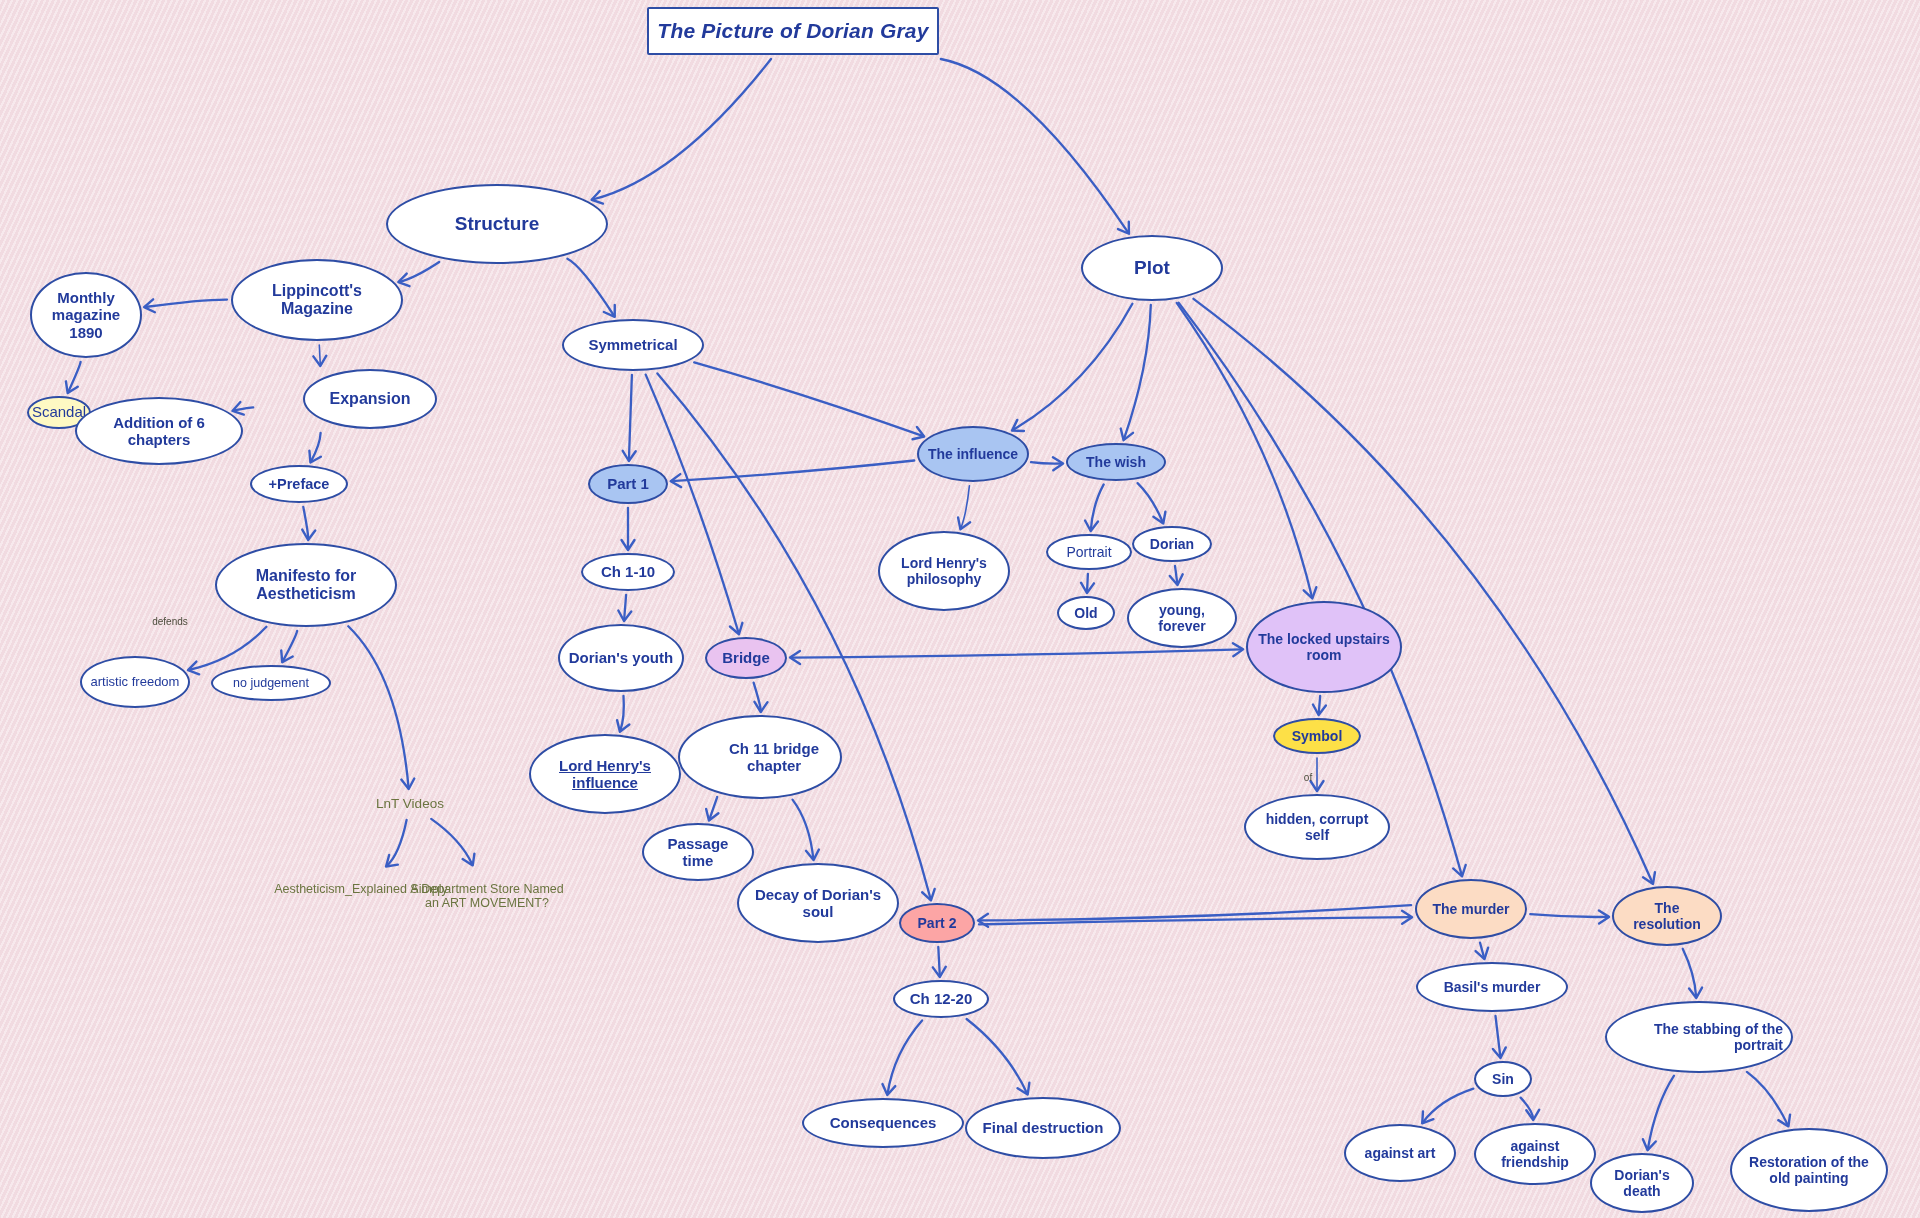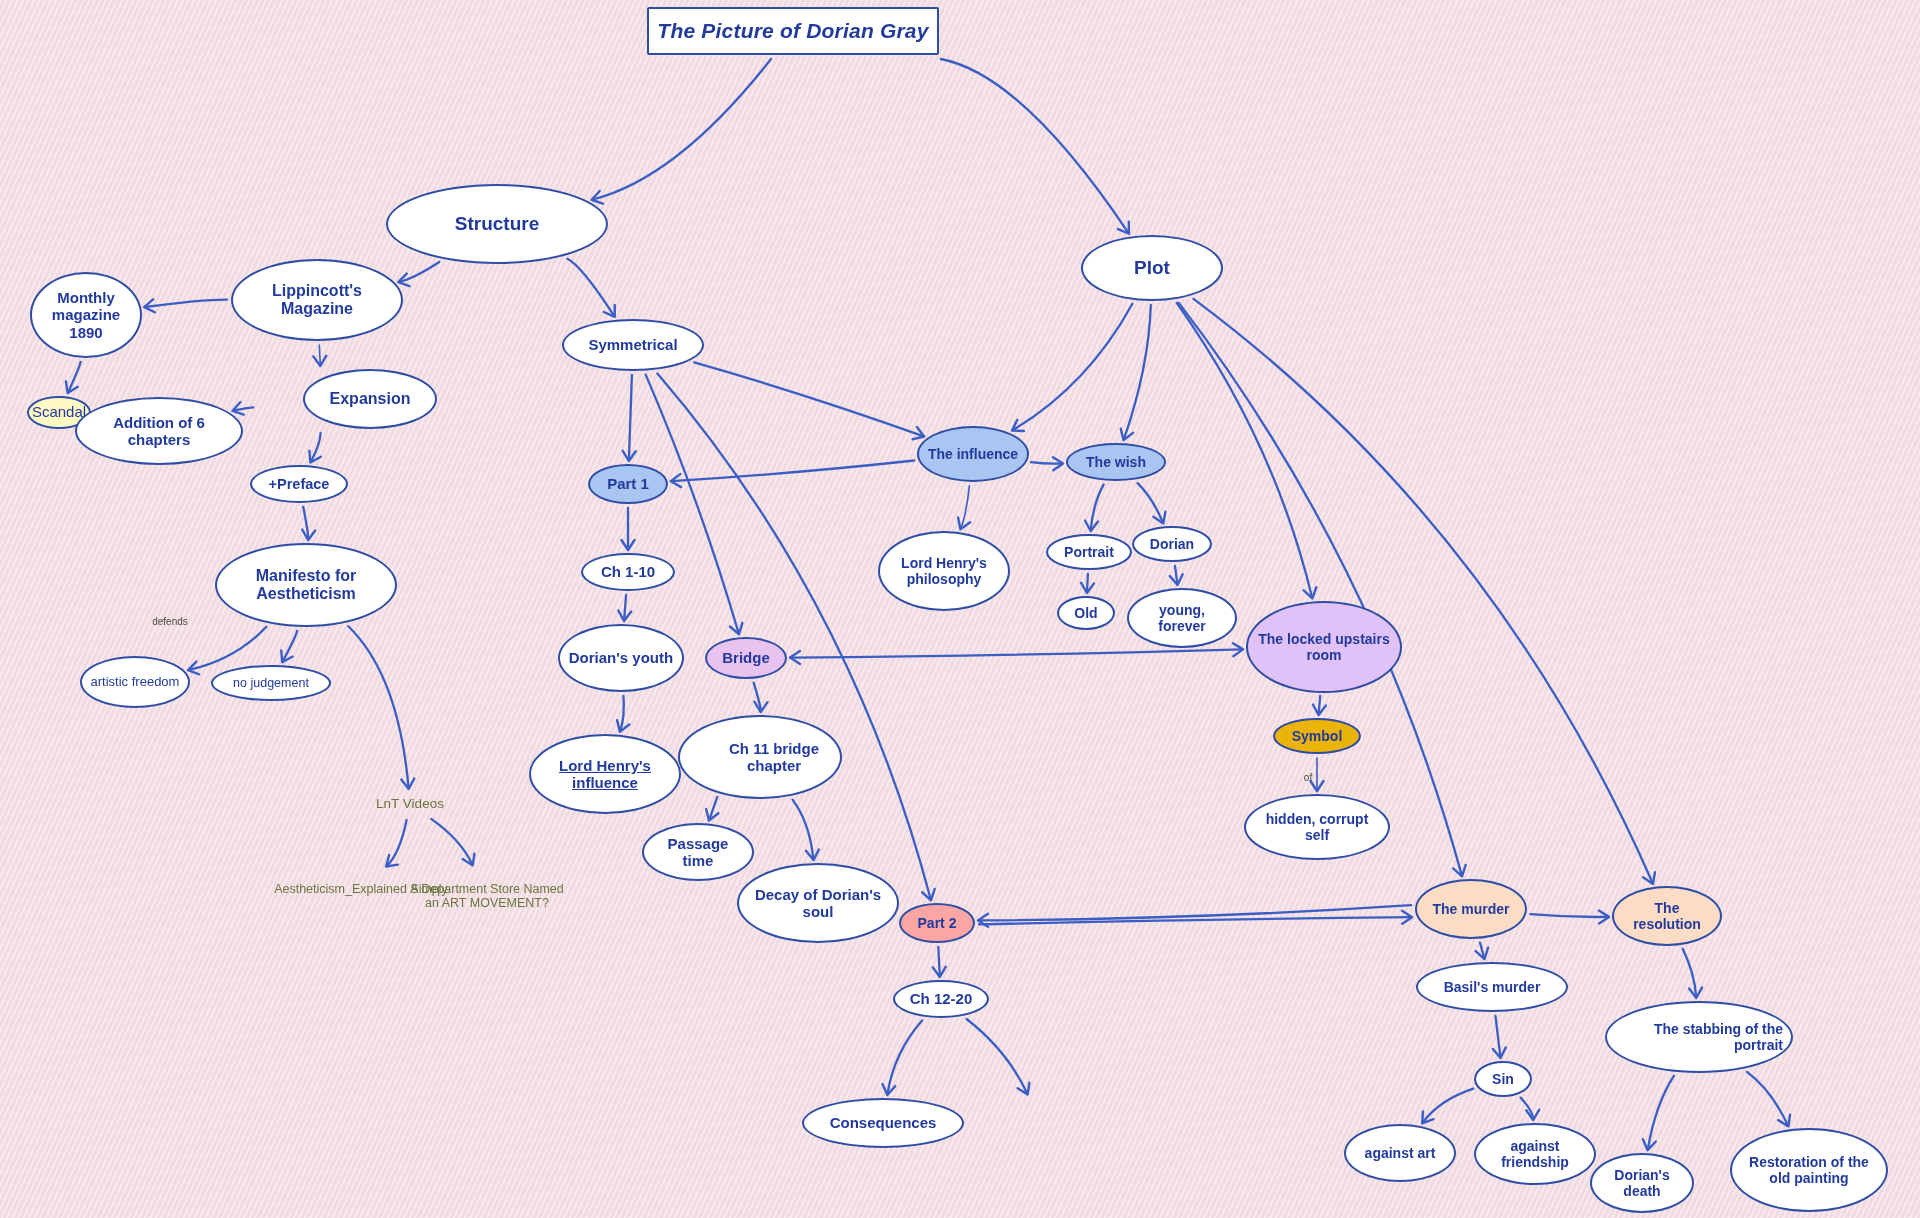--- a/index.html
+++ b/index.html
@@ -108,30 +108,31 @@
     <div class="node" style="left: 581px; top: 553px; width: 94px; height: 38px; font-size: 15px; font-weight: 700; background: rgb(255, 255, 255); border: 2.6px solid rgb(46, 77, 165); color: rgb(34, 58, 155);">Ch 1-10</div>
     <div class="node" style="left: 558px; top: 624px; width: 126px; height: 68px; font-size: 15px; font-weight: 700; background: rgb(255, 255, 255); border: 2.6px solid rgb(46, 77, 165); color: rgb(34, 58, 155);">Dorian's youth</div>
     <div class="node" style="left: 529px; top: 734px; width: 152px; height: 80px; font-size: 15px; font-weight: 700; background: rgb(255, 255, 255); border: 2.6px solid rgb(46, 77, 165); color: rgb(34, 58, 155); text-decoration: underline;">Lord Henry's influence</div>
     <div class="node" style="left: 705px; top: 637px; width: 82px; height: 42px; font-size: 15px; font-weight: 700; background: rgb(233, 195, 240); border: 2.6px solid rgb(46, 77, 165); color: rgb(34, 58, 155);">Bridge</div>
     <div class="node" style="left: 678px; top: 715px; width: 164px; height: 84px; font-size: 15px; font-weight: 700; background: rgb(255, 255, 255); border: 2.6px solid rgb(46, 77, 165); color: rgb(34, 58, 155); padding-left: 36px;">Ch 11 bridge chapter</div>
     <div class="node" style="left: 642px; top: 823px; width: 112px; height: 58px; font-size: 15px; font-weight: 700; background: rgb(255, 255, 255); border: 2.6px solid rgb(46, 77, 165); color: rgb(34, 58, 155);">Passage time</div>
     <div class="node" style="left: 737px; top: 863px; width: 162px; height: 80px; font-size: 15px; font-weight: 700; background: rgb(255, 255, 255); border: 2.6px solid rgb(46, 77, 165); color: rgb(34, 58, 155);">Decay of Dorian's soul</div>
     <div class="node" style="left: 899px; top: 903px; width: 76px; height: 40px; font-size: 14px; font-weight: 700; background: #fca5a5; border: 2.6px solid rgb(46, 77, 165); color: rgb(34, 58, 155);">Part 2</div>
     <div class="node" style="left: 893px; top: 980px; width: 96px; height: 38px; font-size: 15px; font-weight: 700; background: rgb(255, 255, 255); border: 2.6px solid rgb(46, 77, 165); color: rgb(34, 58, 155);">Ch 12-20</div>
     <div class="node" style="left: 802px; top: 1098px; width: 162px; height: 50px; font-size: 15px; font-weight: 700; background: rgb(255, 255, 255); border: 2.6px solid rgb(46, 77, 165); color: rgb(34, 58, 155);">Consequences</div>
+    <div class="node" style="left: 965px; top: 1097px; width: 156px; height: 62px; font-size: 15px; font-weight: 700; background: rgb(255, 255, 255); border: 2.6px solid rgb(46, 77, 165); color: rgb(34, 58, 155);">Final destruction</div>
     <div class="node" style="left: 1081px; top: 235px; width: 142px; height: 66px; font-size: 19px; font-weight: 700; background: rgb(255, 255, 255); border: 2.6px solid rgb(46, 77, 165); color: rgb(34, 58, 155);">Plot</div>
     <div class="node" style="left: 917px; top: 426px; width: 112px; height: 56px; font-size: 14px; font-weight: 700; background: rgb(169, 197, 242); border: 2.6px solid rgb(46, 77, 165); color: rgb(34, 58, 155);">The influence</div>
     <div class="node" style="left: 1066px; top: 443px; width: 100px; height: 38px; font-size: 14px; font-weight: 700; background: rgb(169, 197, 242); border: 2.6px solid rgb(46, 77, 165); color: rgb(34, 58, 155);">The wish</div>
     <div class="node" style="left: 878px; top: 531px; width: 132px; height: 80px; font-size: 14px; font-weight: 700; background: rgb(255, 255, 255); border: 2.6px solid rgb(46, 77, 165); color: rgb(34, 58, 155);">Lord Henry's philosophy</div>
-    <div class="node" style="left: 1046px; top: 534px; width: 86px; height: 36px; font-size: 14px; font-weight: 700; background: rgb(255, 255, 255); border: 2.6px solid rgb(46, 77, 165); color: rgb(34, 58, 155);">Portrait</div>
+    <div class="node" style="left: 1046px; top: 534px; width: 86px; height: 36px; font-size: 14px; font-weight: 400; background: rgb(255, 255, 255); border: 2.6px solid rgb(46, 77, 165); color: rgb(34, 58, 155);">Portrait</div>
     <div class="node" style="left: 1132px; top: 526px; width: 80px; height: 36px; font-size: 14px; font-weight: 700; background: rgb(255, 255, 255); border: 2.6px solid rgb(46, 77, 165); color: rgb(34, 58, 155);">Dorian</div>
     <div class="node" style="left: 1057px; top: 596px; width: 58px; height: 34px; font-size: 14px; font-weight: 700; background: rgb(255, 255, 255); border: 2.6px solid rgb(46, 77, 165); color: rgb(34, 58, 155);">Old</div>
     <div class="node" style="left: 1127px; top: 588px; width: 110px; height: 60px; font-size: 14px; font-weight: 700; background: rgb(255, 255, 255); border: 2.6px solid rgb(46, 77, 165); color: rgb(34, 58, 155);">young, forever</div>
     <div class="node" style="left: 1246px; top: 601px; width: 156px; height: 92px; font-size: 14px; font-weight: 700; background: rgb(224, 194, 248); border: 2.6px solid rgb(46, 77, 165); color: rgb(34, 58, 155);">The locked upstairs room</div>
-    <div class="node" style="left: 1273px; top: 718px; width: 88px; height: 36px; font-size: 14px; font-weight: 700; background: #eab308; border: 2.6px solid rgb(46, 77, 165); color: rgb(34, 58, 155);">Symbol</div>
+    <div class="node" style="left: 1273px; top: 718px; width: 88px; height: 36px; font-size: 14px; font-weight: 700; background: #fde047; border: 2.6px solid rgb(46, 77, 165); color: rgb(34, 58, 155);">Symbol</div>
     <div class="node" style="left: 1244px; top: 794px; width: 146px; height: 66px; font-size: 14px; font-weight: 700; background: rgb(255, 255, 255); border: 2.6px solid rgb(46, 77, 165); color: rgb(34, 58, 155);">hidden, corrupt self</div>
     <div class="node" style="left: 1415px; top: 879px; width: 112px; height: 60px; font-size: 14px; font-weight: 700; background: rgb(252, 220, 196); border: 2.6px solid rgb(46, 77, 165); color: rgb(34, 58, 155);">The murder</div>
     <div class="node" style="left: 1416px; top: 962px; width: 152px; height: 50px; font-size: 14px; font-weight: 700; background: rgb(255, 255, 255); border: 2.6px solid rgb(46, 77, 165); color: rgb(34, 58, 155);">Basil's murder</div>
     <div class="node" style="left: 1474px; top: 1061px; width: 58px; height: 36px; font-size: 14px; font-weight: 700; background: rgb(255, 255, 255); border: 2.6px solid rgb(46, 77, 165); color: rgb(34, 58, 155);">Sin</div>
     <div class="node" style="left: 1344px; top: 1124px; width: 112px; height: 58px; font-size: 14px; font-weight: 700; background: rgb(255, 255, 255); border: 2.6px solid rgb(46, 77, 165); color: rgb(34, 58, 155);">against art</div>
     <div class="node" style="left: 1474px; top: 1123px; width: 122px; height: 62px; font-size: 14px; font-weight: 700; background: rgb(255, 255, 255); border: 2.6px solid rgb(46, 77, 165); color: rgb(34, 58, 155);">against friendship</div>
     <div class="node" style="left: 1612px; top: 886px; width: 110px; height: 60px; font-size: 14px; font-weight: 700; background: rgb(252, 220, 196); border: 2.6px solid rgb(46, 77, 165); color: rgb(34, 58, 155);">The resolution</div>
     <div class="node" style="left: 1605px; top: 1001px; width: 188px; height: 72px; font-size: 14px; font-weight: 700; background: rgb(255, 255, 255); border: 2.6px solid rgb(46, 77, 165); color: rgb(34, 58, 155); text-align: right;">The stabbing of the portrait</div>
     <div class="node" style="left: 1590px; top: 1153px; width: 104px; height: 60px; font-size: 14px; font-weight: 700; background: rgb(255, 255, 255); border: 2.6px solid rgb(46, 77, 165); color: rgb(34, 58, 155);">Dorian's death</div>
     <div class="node" style="left: 1730px; top: 1128px; width: 158px; height: 84px; font-size: 14px; font-weight: 700; background: rgb(255, 255, 255); border: 2.6px solid rgb(46, 77, 165); color: rgb(34, 58, 155);">Restoration of the old painting</div>

